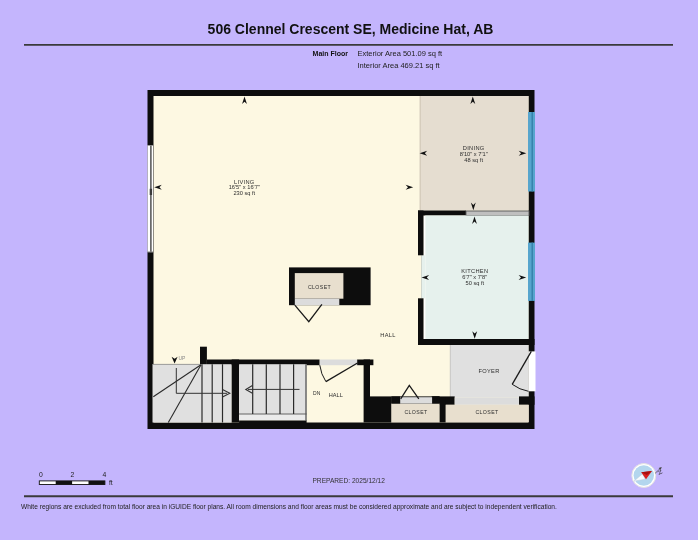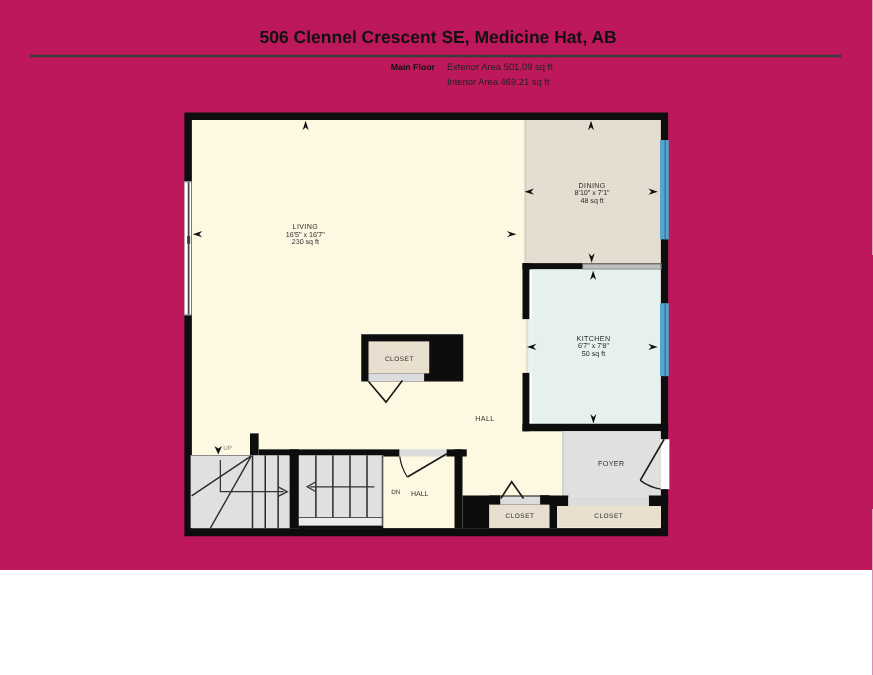--- a/index.html
+++ b/index.html
@@ -1,16 +1,16 @@
 <!DOCTYPE html>
 <html><head>
 <meta charset="utf-8">
 <style>
 html,body{margin:0;padding:0;background:#fff;}
-#page{position:relative;width:698px;height:456px;background:#be185d;overflow:hidden;}
+#page{position:relative;width:698px;height:540px;background:#c4b5fd;overflow:hidden;}
 svg{position:absolute;left:0;top:0;}
 text{font-family:"Liberation Sans",sans-serif;}
 </style>
 </head>
 <body>
 <div id="page">
 <svg width="698" height="540" viewBox="0 0 698 540">
 
   <text x="350.5" y="34" font-size="14" font-weight="bold" fill="#111" text-anchor="middle">506 Clennel Crescent SE, Medicine Hat, AB</text>
   <line x1="24" y1="44.8" x2="673" y2="44.8" stroke="#3a3a3a" stroke-width="1.8"></line>

